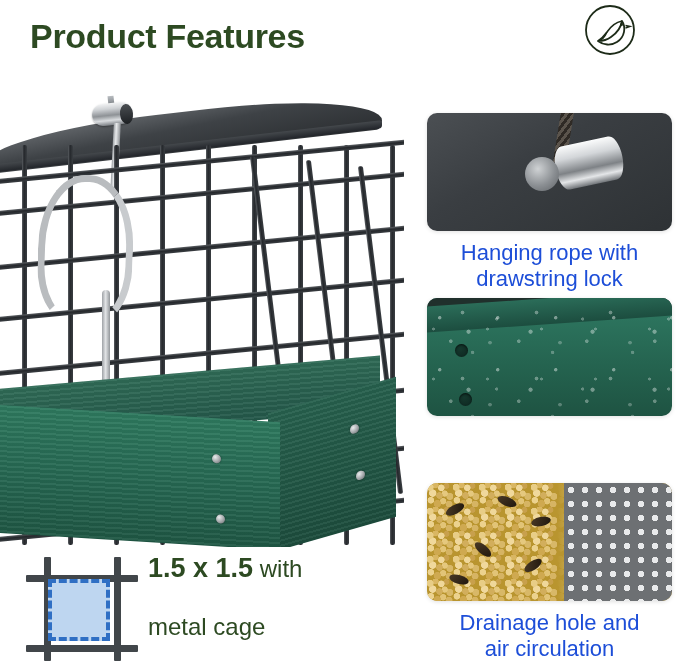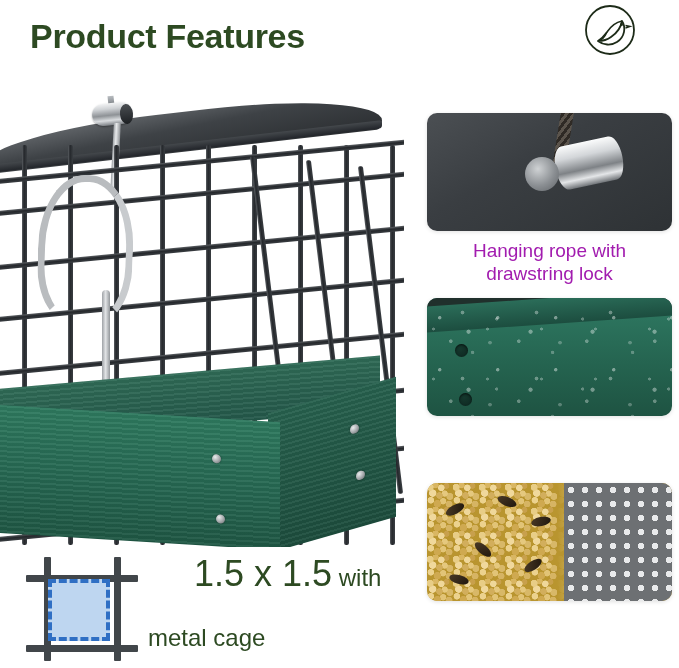--- a/index.html
+++ b/index.html
@@ -123,33 +123,33 @@
   .mesh-bar-v { position: absolute; width: 7px; background: #41464a; border-radius: 1px; }
   .mesh-bar-h { position: absolute; height: 7px; background: #41464a; border-radius: 1px; }
   #mesh-cell {
     position: absolute; left: 22px; top: 22px; width: 62px; height: 62px;
     background: #bed6f0; border: 4px dashed #2f6fc4;
   }
   #mesh-caption {
     position: absolute; left: 122px; top: 0px; width: 258px;
     font-size: 24px; line-height: 1.18; color: #2d4a22; font-weight: 500;
   }
-  #mesh-caption .big { font-size: 36px; font-weight: 400; margin-left: 46px; }
+  #mesh-caption .big { font-size: 27px; font-weight: 700; }
 
   
   #right-column { position: absolute; left: 420px; top: 100px; width: 259px; height: 568px; }
   .feature-block { position: absolute; left: 0; width: 259px; }
   .feature-photo {
     position: relative; left: 7px; width: 245px; height: 118px;
     border-radius: 10px; overflow: hidden;
     box-shadow: 0 1px 4px rgba(0,0,0,.12);
   }
   .feature-caption {
     margin-top: 9px; width: 259px; text-align: center;
-    font-size: 19px; line-height: 1.2; color: #a21caf; font-weight: 500;
+    font-size: 22px; line-height: 1.2; color: #1d4ed8; font-weight: 500;
   }
   
   .photo-rope { background: linear-gradient(150deg,#4b4f53 0%,#3a3e42 40%,#2e3235 100%); }
   .photo-rope::after {
     content:""; position:absolute; left:0; top:0; width:100%; height:100%;
     background-image: radial-gradient(rgba(255,255,255,.06) 0.5px, transparent 0.6px);
     background-size: 4px 4px;
   }
   .rope-lock-body {
     position: absolute; left: 128px; top: 28px; width: 68px; height: 44px;
@@ -360,16 +360,20 @@
           </span>
         <span class="seed-dark" style="left:18px;  top:22px; transform:rotate(-28deg);"></span>
         <span class="seed-dark" style="left:70px;  top:14px; transform:rotate(22deg);"></span>
         <span class="seed-dark" style="left:104px; top:34px; transform:rotate(-12deg);"></span>
         <span class="seed-dark" style="left:46px;  top:62px; transform:rotate(40deg);"></span>
         <span class="seed-dark" style="left:96px;  top:78px; transform:rotate(-34deg);"></span>
         <span class="seed-dark" style="left:22px;  top:92px; transform:rotate(15deg);"></span>
         <span class="seed-feather"></span>
         <span class="mesh-right"></span>
       </div>
+      <div class="feature-caption">
+        <span>Drainage hole and</span><br>
+        <span>air circulation</span>
+      </div>
     </div>
 
   </div>
 </div>
 
 </body></html>

